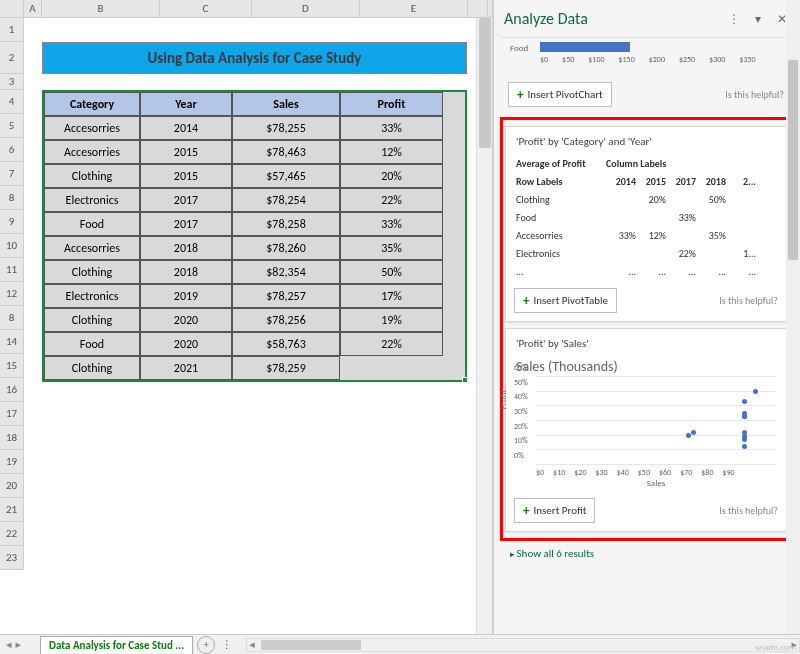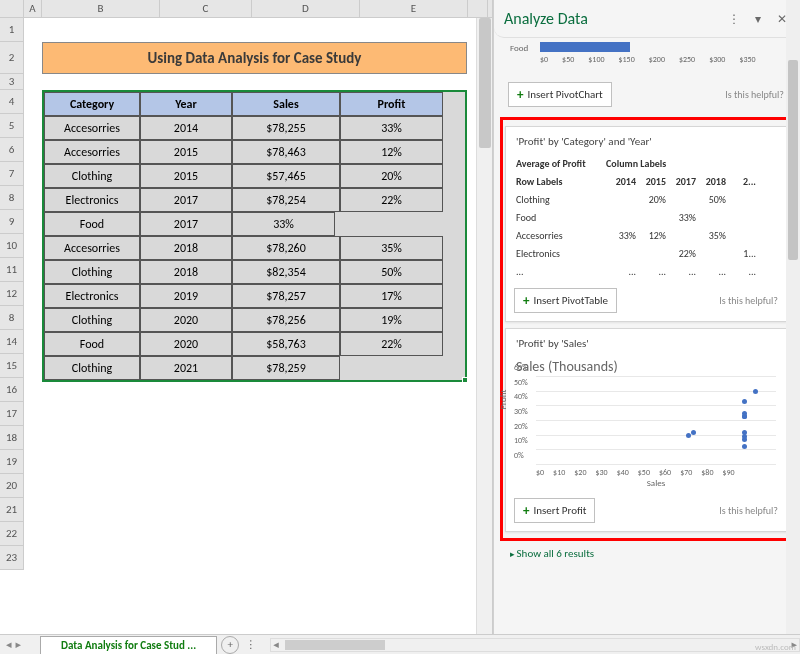--- a/index.html
+++ b/index.html
@@ -9,21 +9,21 @@
 .sheet-area { width: 506px; position: relative; background: #fff; border-right: 1px solid #ccc; }
 
 .colhdr { display: flex; height: 18px; background: #e6e6e6; border-bottom: 1px solid #ccc; }
 .rowcol-corner { width: 24px; border-right: 1px solid #ccc; background: #e6e6e6; }
 .ch { border-right: 1px solid #ccc; text-align: center; font-size: 11px; color: #555; line-height: 18px; }
 .grid-body { display: flex; }
 .rowhdr { width: 24px; background: #e6e6e6; }
 .rh { height: 24px; border-bottom: 1px solid #ccc; border-right: 1px solid #ccc; text-align: center; font-size: 11px; color: #555; line-height: 24px; }
 .cells { position: relative; flex: 1; }
 
-.title-cell { position: absolute; left: 18px; top: 24px; width: 425px; height: 32px; background: #fdba74; border: 1px solid #888; text-align: center; font-weight: bold; font-size: 15px; line-height: 30px; color: #3a3a3a; }
+.title-cell { position: absolute; left: 18px; top: 24px; width: 425px; height: 32px; background: #0ea5e9; border: 1px solid #888; text-align: center; font-weight: bold; font-size: 15px; line-height: 30px; color: #3a3a3a; }
 
 .data-table { position: absolute; left: 18px; top: 72px; width: 425px; border: 2px solid #1a8a3a; background: #d9d9d9; }
 .dt-row { display: flex; height: 24px; }
 .dt-cell { border: 1px solid #555; text-align: center; line-height: 22px; font-size: 12px; }
 .dt-hdr { background: #b4c6e7; font-weight: bold; }
 .c-cat { width: 96px; }
 .c-year { width: 92px; }
 .c-sales { width: 108px; }
 .c-profit { width: 103px; }
 .sel-handle { position: absolute; right: -3px; bottom: -3px; width: 6px; height: 6px; background: #1a8a3a; border: 1px solid #fff; }
@@ -73,21 +73,21 @@
 
 .show-all { padding: 6px 10px; font-size: 11px; color: #0b6e3f; cursor: pointer; }
 .show-all::before { content: "▸ "; font-size: 9px; }
 
 .pane-scroll { position: absolute; right: 0; top: 0; bottom: 0; width: 14px; background: #efefef; }
 .pane-scroll .thumb { position: absolute; top: 60px; left: 2px; width: 10px; height: 200px; background: #c4c4c4; border-radius: 2px; }
 
 
 .tabs { height: 20px; background: #f0f0f0; border-top: 1px solid #ccc; display: flex; align-items: center; font-size: 11px; }
 .tab-nav { width: 40px; display: flex; gap: 4px; padding: 0 6px; color: #888; }
-.tab { background: #fff; border: 1px solid #aaa; border-bottom: none; padding: 2px 20px; color: #107c10; font-weight: bold; }
+.tab { background: #fff; border: 1px solid #aaa; border-bottom: none; padding: 2px 8px; color: #107c10; font-weight: bold; }
 .tab-dots { padding: 0 6px; color: #666; }
 .tab-plus { width: 18px; height: 18px; border: 1px solid #aaa; border-radius: 50%; text-align: center; line-height: 15px; color: #666; margin-left: 4px; }
 .hscroll { flex: 1; height: 14px; background: #f0f0f0; margin-left: 8px; border: 1px solid #ddd; position: relative; }
 .hscroll .hthumb { position: absolute; left: 14px; top: 1px; width: 100px; height: 10px; background: #cdcdcd; }
 .watermark { position: absolute; right: 4px; bottom: 2px; font-size: 9px; color: #bbb; }
 </style>
 </head>
 <body>
 
 <div class="main">
@@ -156,20 +156,21 @@
             </div>
             <div class="dt-row">
               <div class="dt-cell c-cat">Electronics</div>
               <div class="dt-cell c-year">2017</div>
               <div class="dt-cell c-sales">$78,254</div>
               <div class="dt-cell c-profit">22%</div>
             </div>
             <div class="dt-row">
               <div class="dt-cell c-cat">Food</div>
               <div class="dt-cell c-year">2017</div>
+              <div class="dt-cell c-sales">$78,258</div>
               <div class="dt-cell c-profit">33%</div>
             </div>
             <div class="dt-row">
               <div class="dt-cell c-cat">Accesorries</div>
               <div class="dt-cell c-year">2018</div>
               <div class="dt-cell c-sales">$78,260</div>
               <div class="dt-cell c-profit">35%</div>
             </div>
             <div class="dt-row">
               <div class="dt-cell c-cat">Clothing</div>

